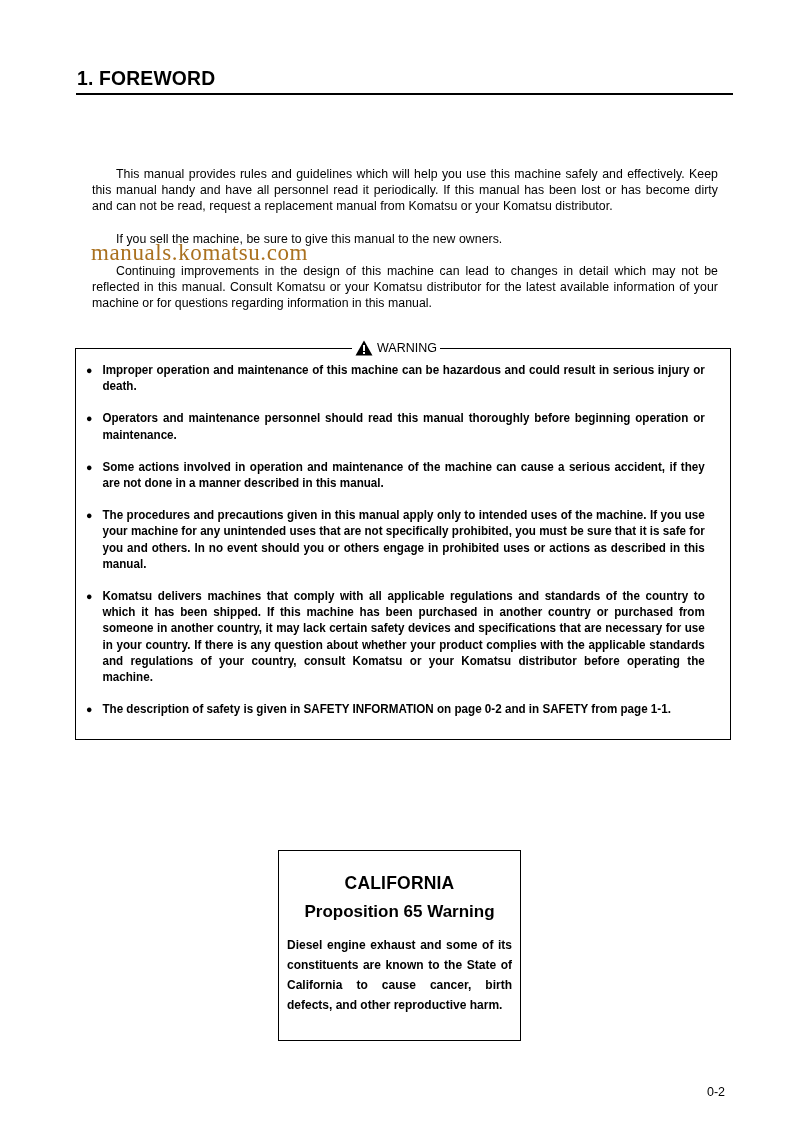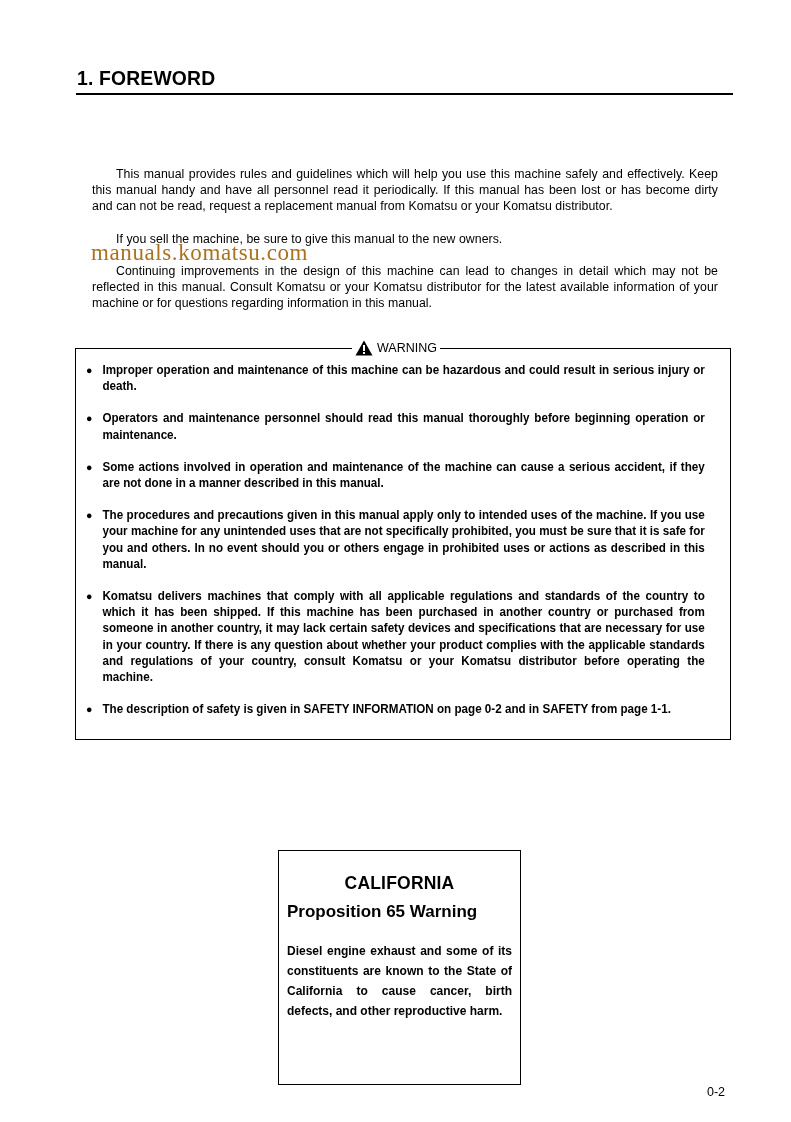--- a/index.html
+++ b/index.html
@@ -41,33 +41,33 @@
       font-size: 12px; font-weight: bold; line-height: 16.2px;
     }
     .warn-list li {
       position: relative; padding-left: 19px; margin-bottom: 16px; text-align: justify;
       transform: scaleX(0.97); transform-origin: left;
     }
     .warn-list li .bullet {
       position: absolute; left: 2px; top: 0; font-size: 11px;
     }
     .ca-box {
-      position: absolute; left: 278px; top: 850px; width: 243px; height: 235px;
+      position: absolute; left: 278px; top: 850px; width: 243px; height: 191px;
       border: 1.5px solid #000; box-sizing: border-box; padding: 0 8px;
     }
     .ca-title {
       text-align: center; font-size: 17.5px; font-weight: bold; margin-top: 22px;
       letter-spacing: 0.2px;
     }
     .ca-sub {
-      font-size: 17px; font-weight: bold; margin-top: 8px;
+      text-align: center; font-size: 17px; font-weight: bold; margin-top: 8px;
     }
     .ca-body {
       font-size: 12px; font-weight: bold; line-height: 20px; text-align: justify;
-      margin-top: 19px; text-align-last: left;
+      margin-top: 13px; text-align-last: left;
     }
     .page-num {
       position: absolute; left: 707px; top: 1085px; font-size: 12.5px;
     }
   </style>
 </head>
 <body>
 
 <div class="title">1. FOREWORD</div>
 <div class="title-rule"></div>

